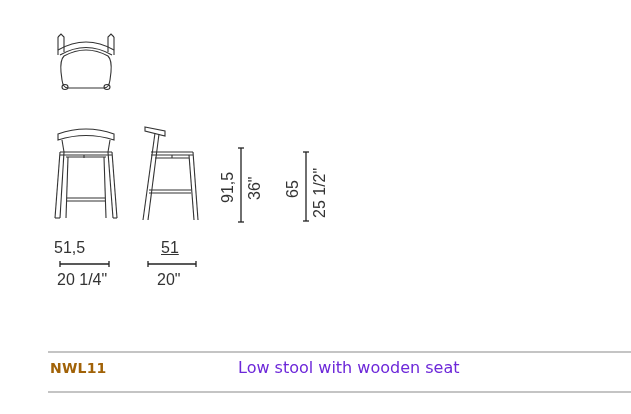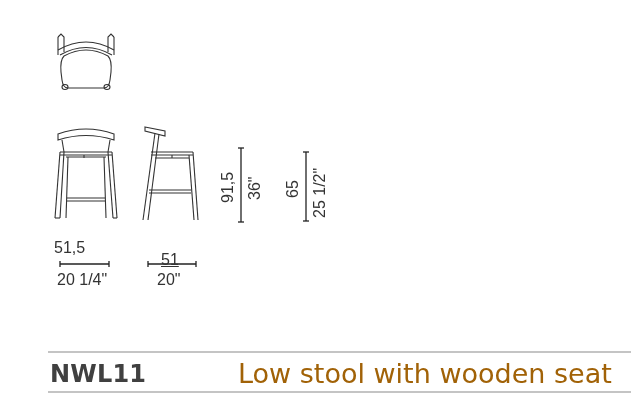--- a/index.html
+++ b/index.html
@@ -1,22 +1,22 @@
 <!DOCTYPE html>
 <html><head>
 <meta charset="utf-8">
 <style>
   html, body { margin:0; padding:0; background:#ffffff; }
   body { width:631px; height:414px; position:relative; overflow:hidden; font-family:"Liberation Sans", sans-serif; color:#2a2a2a; }
   svg.drawing { position:absolute; left:0; top:0; }
   .dim-text { position:absolute; font-family:"Liberation Sans", sans-serif; font-size:16px; color:#333; white-space:nowrap; line-height:1; }
   .vtext { transform-origin:left top; transform:rotate(-90deg); }
   .rule { position:absolute; left:48px; right:0; height:2px; background:#c4c4c4; }
-  .code { position:absolute; left:50px; top:360px; font-family:"DejaVu Sans", sans-serif; font-weight:bold; font-size:24px; color:#404040; letter-spacing:0.2px; }
-  .desc { position:absolute; left:238px; top:358px; font-family:"DejaVu Sans", sans-serif; font-size:27px; color:#a16207; }
+  .code { position:absolute; left:50px; top:360px; font-family:"DejaVu Sans", sans-serif; font-weight:bold; font-size:14px; color:#a16207; letter-spacing:0.2px; }
+  .desc { position:absolute; left:238px; top:358px; font-family:"DejaVu Sans", sans-serif; font-size:16px; color:#6d28d9; }
 </style>
 </head>
 <body>
 
 <svg class="drawing" width="631" height="414" viewBox="0 0 631 414">
   <g fill="none" stroke="#333" stroke-width="1.1">
 
     <g>
 
       <path d="M58,37 L61,34 L64,37 L64,52"></path>
@@ -103,21 +103,21 @@
     <g>
       <path d="M306,152 L306,221"></path>
       <path d="M303,152 L309,152"></path>
       <path d="M303,221 L309,221"></path>
     </g>
   </g>
 </svg>
 
 <div class="dim-text" style="left:54px; top:240px;">51,5</div>
 <div class="dim-text" style="left:57px; top:272px;">20 1/4"</div>
-<div class="dim-text" style="left:161px; top:252px;text-decoration:underline;">51</div>
+<div class="dim-text" style="left:161px; top:240px;text-decoration:underline;">51</div>
 <div class="dim-text" style="left:157px; top:272px;">20"</div>
 
 <div class="dim-text vtext" style="left:220px; top:203px;">91,5</div>
 <div class="dim-text vtext" style="left:247px; top:200px;">36"</div>
 <div class="dim-text vtext" style="left:285px; top:198px;">65</div>
 <div class="dim-text vtext" style="left:312px; top:218px;">25 1/2"</div>
 
 <div class="rule" style="top:351px;"></div>
 <div class="code">NWL11</div>
 <div class="desc">Low stool with wooden seat</div>

